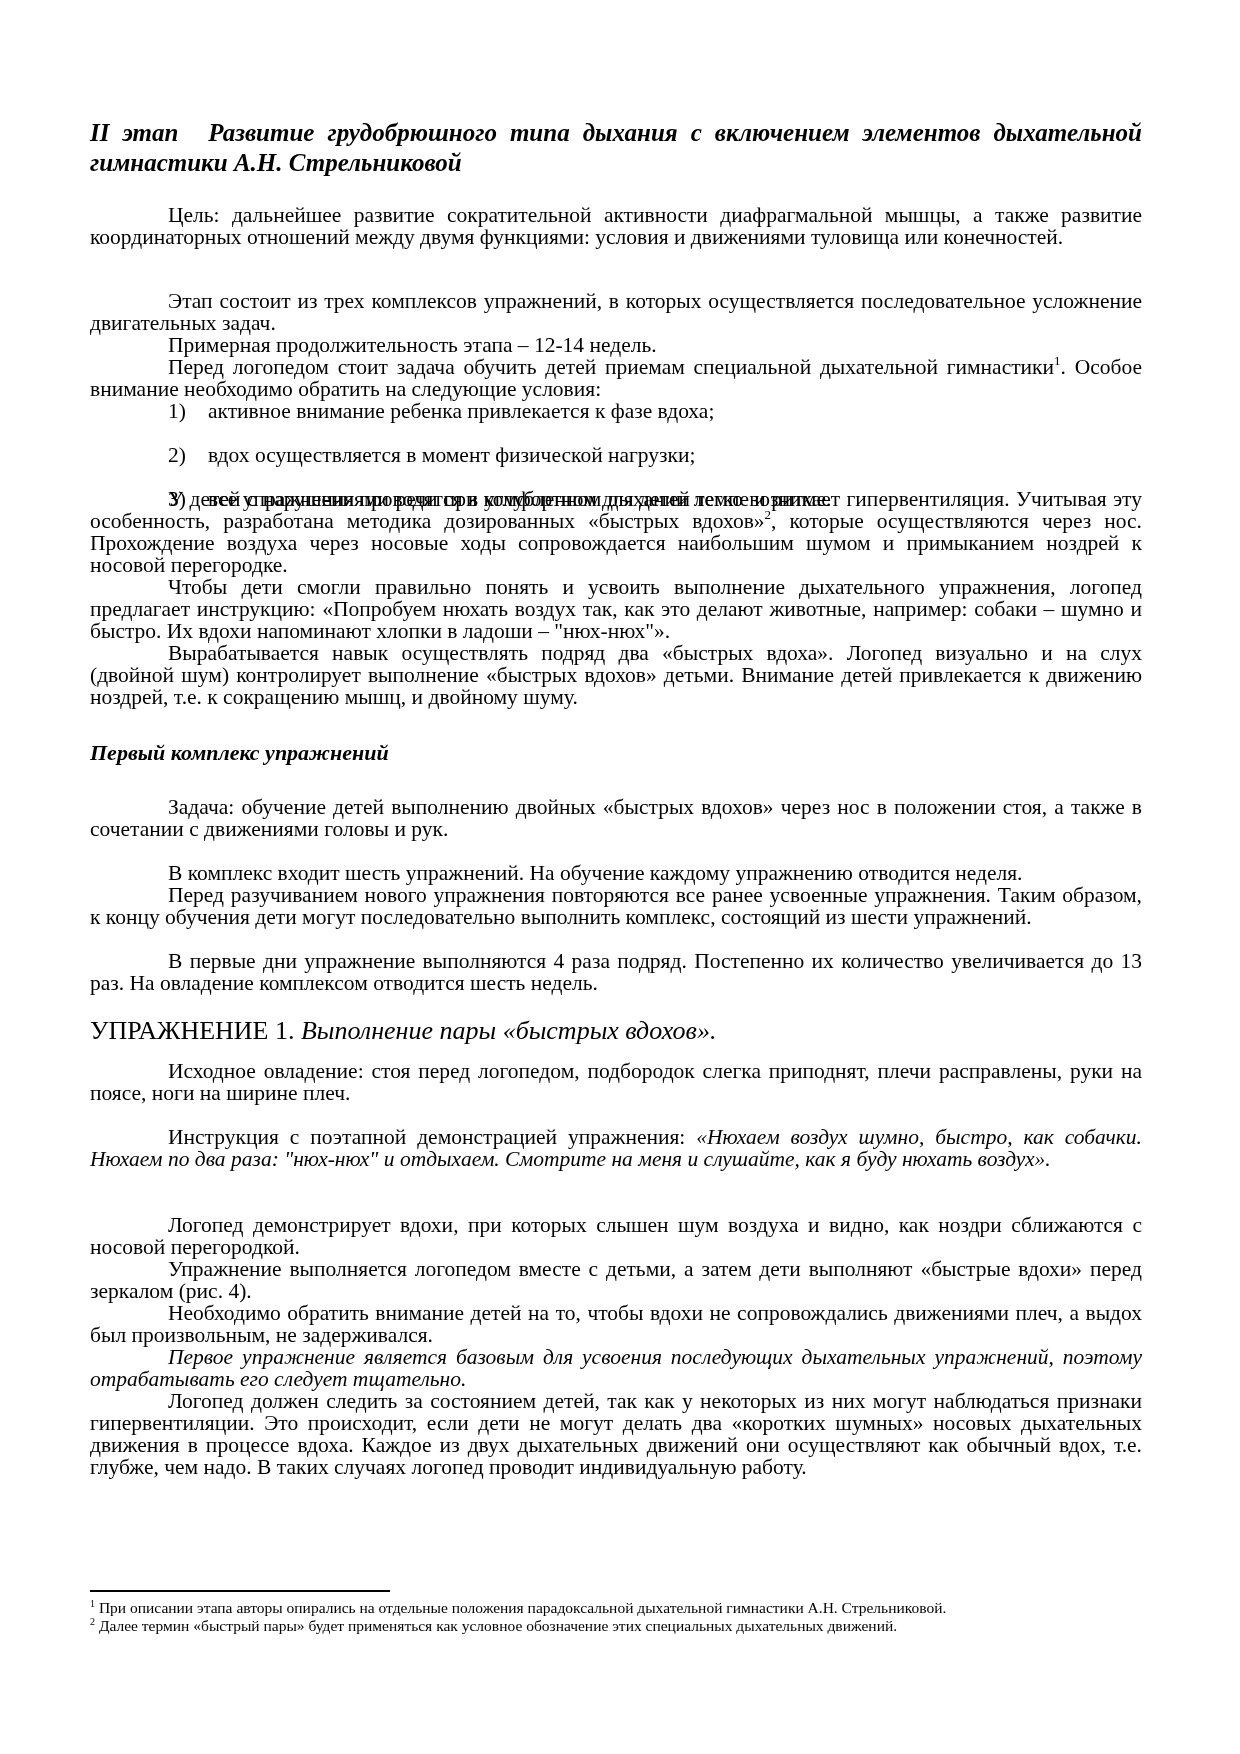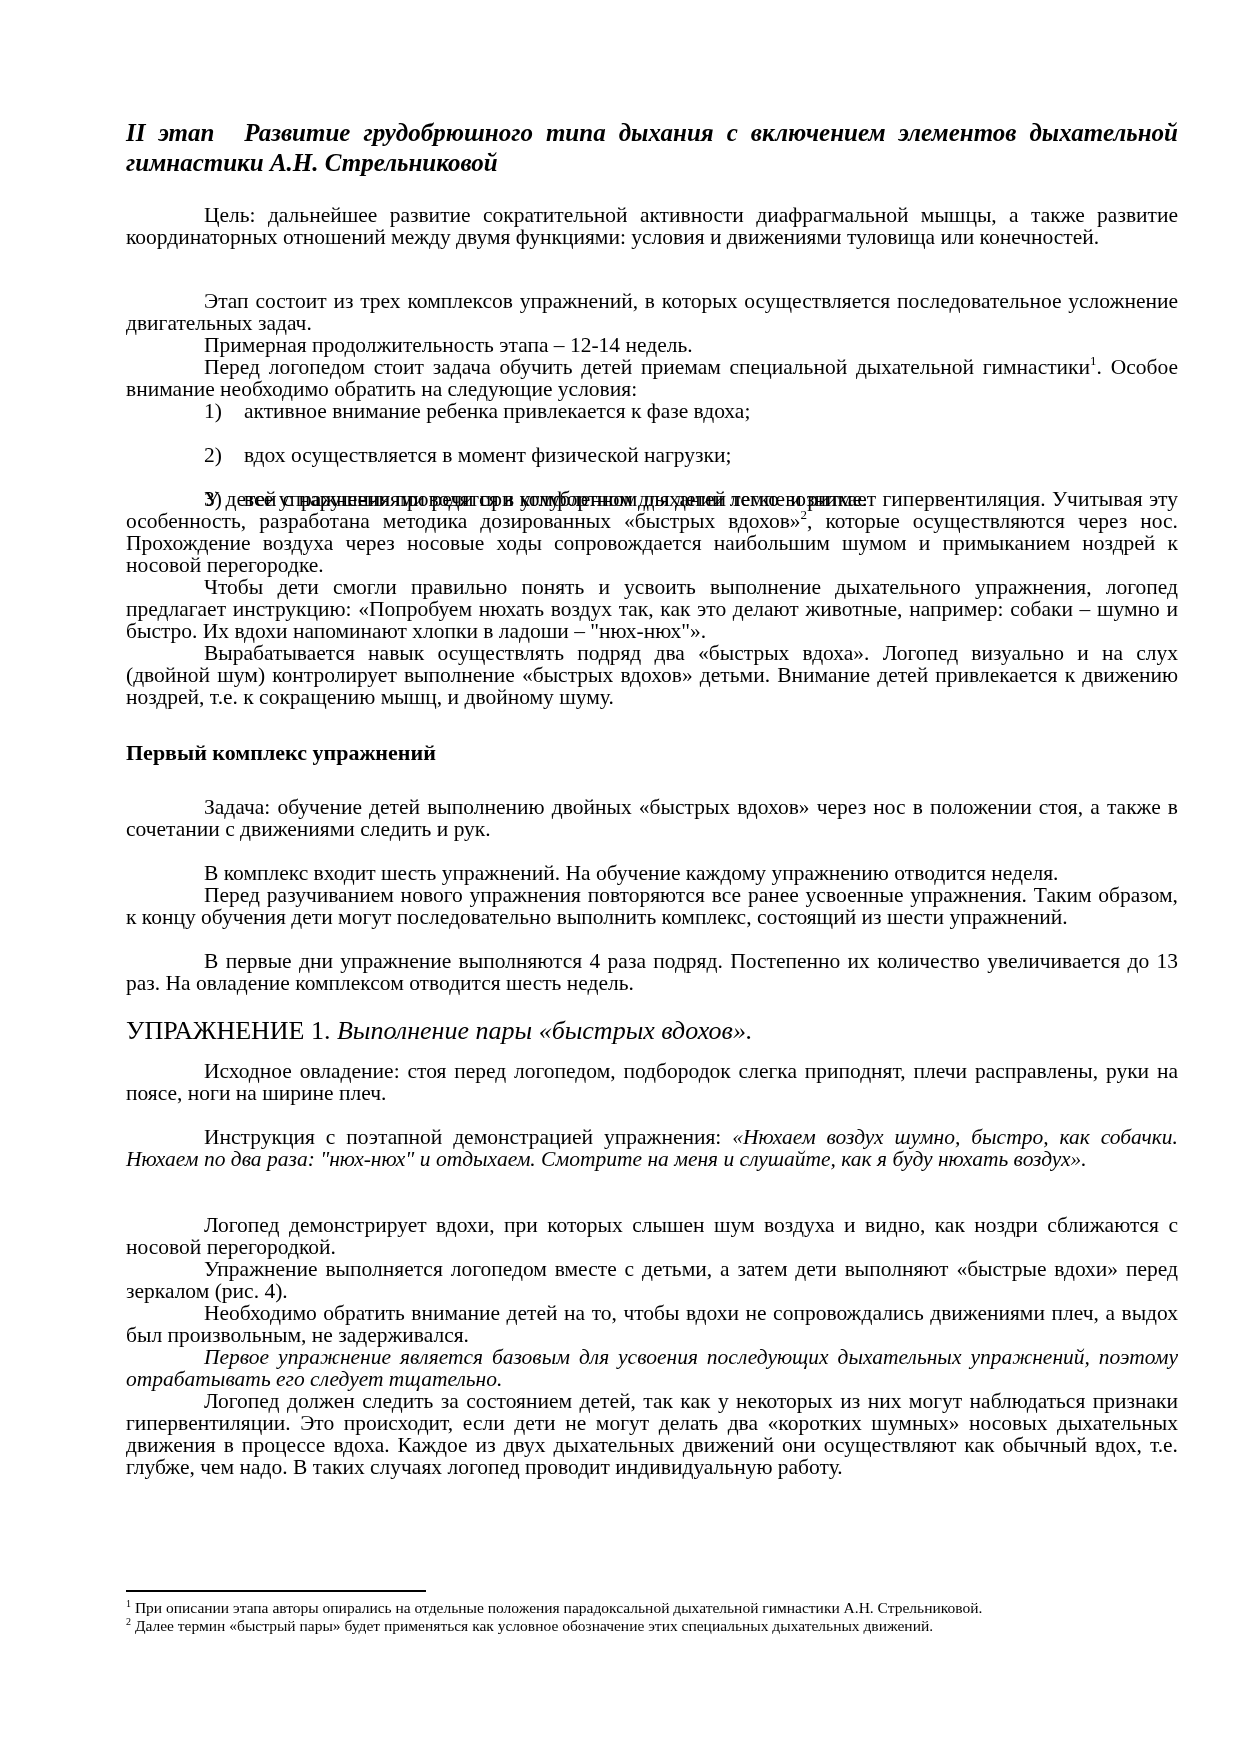--- a/index.html
+++ b/index.html
@@ -1,24 +1,24 @@
 <!DOCTYPE html>
 <html><head>
 <meta charset="utf-8">
 <style>
   html, body { margin: 0; padding: 0; background: #ffffff; }
   body { width: 1240px; height: 1754px; position: relative; overflow: hidden;
          font-family: "Liberation Serif", "DejaVu Serif", serif; color: #000; }
-  .page { position: absolute; left: 0; top: 0; width: 1056px; height: 1754px; margin-left: 36px; }
+  .page { position: absolute; left: 0; top: 0; width: 1056px; height: 1754px; }
   .blk { position: absolute; left: 90px; width: 1052px; font-size: 21.5px; line-height: 22px; }
   .j { text-align: justify; text-align-last: left; }
   .ind { text-indent: 78px; }
   .title { font-style: italic; font-size: 25px; line-height: 30px; font-weight: bold; }
   .title span.g { display: inline-block; width: 30px; }
-  .h2 { font-weight: bold; font-size: 22px; }
+  .h2 { font-weight: bold; font-size: 22px; font-style: italic; }
   b { font-weight: normal; }
   i { font-style: italic; }
   sup { font-size: 13px; line-height: 0; vertical-align: 9px; }
   .li { position: relative; padding-left: 118px; }
   .li .n { position: absolute; left: 78px; }
   .fnline { position: absolute; left: 90px; top: 1590px; width: 300px; height: 2px; background: #000; }
   .fn { position: absolute; left: 90px; width: 1052px; font-size: 15.5px; line-height: 18px; }
   .fn sup { font-size: 10px; vertical-align: 6px; }
 </style>
 </head>
@@ -37,21 +37,21 @@
   <div class="blk li" style="top:400px;"><span class="n">1)</span><span>активное внимание ребенка привлекается к фазе вдоха;</span></div>
   <div class="blk li" style="top:422px;"><span class="n">2)</span><span>вдох осуществляется в момент физической нагрузки;</span></div>
   <div class="blk li" style="top:444px;"><span class="n">3)</span><span>все упражнения проводятся в комфортном для детей темпе и ритме.</span></div>
 
   <div class="blk j ind" style="top:488px;"><span>У детей с нарушениями речи при углубленном дыхании легко возникает гипервентиляция. Учитывая эту особенность, разработана методика дозированных «быстрых вдохов»</span><sup>2</sup><span>, которые осуществляются через нос. Прохождение воздуха через носовые ходы сопровождается наибольшим шумом и примыканием ноздрей к носовой перегородке.</span></div>
   <div class="blk j ind" style="top:576px;"><span>Чтобы дети смогли правильно понять и усвоить выполнение дыхательного упражнения, логопед предлагает инструкцию: «Попробуем нюхать воздух так, как это делают животные, например: собаки – шумно и быстро. Их вдохи напоминают хлопки в ладоши – "нюх-нюх"».</span></div>
   <div class="blk j ind" style="top:642px;"><span>Вырабатывается навык осуществлять подряд два «быстрых вдоха». Логопед визуально и на слух (двойной шум) контролирует выполнение «быстрых вдохов» детьми. Внимание детей привлекается к движению ноздрей, т.е. к сокращению мышц, и двойному шуму.</span></div>
 
   <div class="blk h2" style="top:742px;">Первый комплекс упражнений</div>
 
-  <div class="blk j ind" style="top:796px;"><b>Задача:</b><span> обучение детей выполнению двойных «быстрых вдохов» через нос в положении стоя, а также в сочетании с движениями следить и рук.</span></div>
+  <div class="blk j ind" style="top:796px;"><b>Задача:</b><span> обучение детей выполнению двойных «быстрых вдохов» через нос в положении стоя, а также в сочетании с движениями головы и рук.</span></div>
 
   <div class="blk j ind" style="top:862px;"><span>В комплекс входит шесть упражнений. На обучение каждому упражнению отводится неделя.</span></div>
   <div class="blk j ind" style="top:884px;"><span>Перед разучиванием нового упражнения повторяются все ранее усвоенные упражнения. Таким образом, к концу обучения дети могут последовательно выполнить комплекс, состоящий из шести упражнений.</span></div>
   <div class="blk j ind" style="top:950px;"><span>В первые дни упражнение выполняются 4 раза подряд. Постепенно их количество увеличивается до 13 раз. На овладение комплексом отводится шесть недель.</span></div>
 
   <div class="blk" style="top:1020px; font-size:26px;"><b>УПРАЖНЕНИЕ 1.</b><b><i> Выполнение пары «быстрых вдохов».</i></b></div>
 
   <div class="blk j ind" style="top:1060px;"><b>Исходное овладение</b><span>: стоя перед логопедом, подбородок слегка приподнят, плечи расправлены, руки на поясе, ноги на ширине плеч.</span></div>
 
   <div class="blk j ind" style="top:1126px;"><b>Инструкция с поэтапной демонстрацией упражнения:</b><i> «Нюхаем воздух шумно, быстро, как собачки. Нюхаем по два раза: "нюх-нюх" и отдыхаем. Смотрите на меня и слушайте, как я буду нюхать воздух».</i></div>

